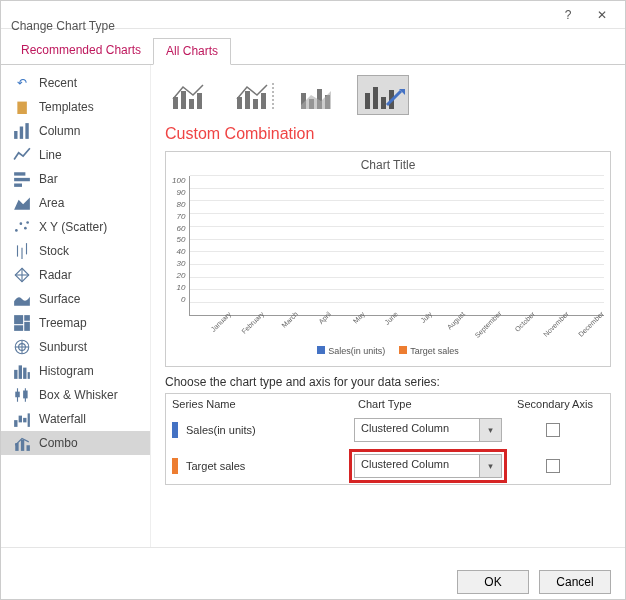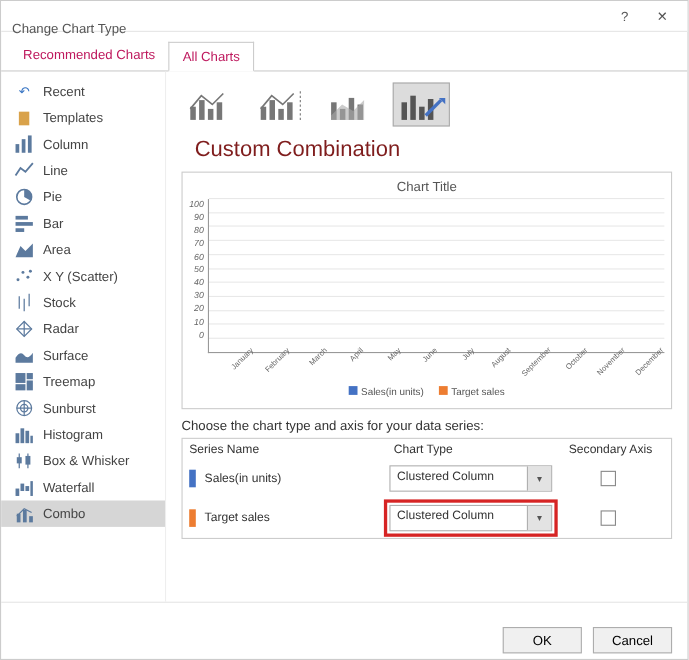--- a/index.html
+++ b/index.html
@@ -14,21 +14,21 @@
 .body { display: flex; height: 482px; }
 .sidebar { width: 150px; border-right: 1px solid #eee; padding-top: 6px; }
 .side-item { display: flex; align-items: center; gap: 8px; padding: 4px 8px 4px 12px; cursor: pointer; color: #444; }
 .side-item .icon { width: 18px; height: 16px; display: flex; align-items: center; justify-content: center; color: #5c7a9e; }
 .side-item.selected { background: #d6d6d6; }
 .main { flex: 1; padding: 10px 14px 6px 14px; overflow: hidden; }
 .subtype-row { display: flex; gap: 12px; margin-bottom: 10px; }
 .subtype { width: 52px; height: 40px; border: 1px solid transparent; display: flex; align-items: center; justify-content: center; cursor: pointer; }
 .subtype.selected { background: #dcdcdc; border: 1px solid #aaa; }
 .subtype svg { width: 44px; height: 32px; }
-.section-title { font-size: 20px; color: #7f1d1d; margin: 2px 12px 8px; }
+.section-title { font-size: 16px; color: #ef4444; margin: 2px 0 8px; }
 .chart-preview { border: 1px solid #ccc; padding: 6px 6px 10px; }
 .chart-title { text-align: center; font-size: 12px; color: #555; margin-bottom: 4px; }
 .chart-area { display: flex; height: 140px; font-style: italic; }
 .yaxis { display: flex; flex-direction: column; justify-content: space-between; font-size: 8px; color: #666; text-align: right; padding: 0 4px 12px 0; }
 .plot { flex: 1; position: relative; border-left: 1px solid #999; border-bottom: 1px solid #999; }
 .grid { position: absolute; left: 0; right: 0; top: 0; bottom: 12px; }
 .gridline { position: absolute; left: 0; right: 0; height: 1px; background: #e8e8e8; }
 .bars { position: absolute; left: 0; right: 0; top: 0; bottom: 12px; display: flex; align-items: flex-end; padding: 0 2px; }
 .bargroup { flex: 1; display: flex; align-items: flex-end; justify-content: center; gap: 1px; }
 .bar { width: 8px; }
@@ -97,29 +97,20 @@
         <span class="icon">
           <svg viewBox="0 0 16 16">
             <polyline points="1,12 5,6 9,9 15,2" fill="none" stroke="#5c7a9e" stroke-width="1.5"></polyline>
           </svg>
         </span>
         <span>Line</span>
       </div>
     <div class="side-item">
         <span class="icon">
           <svg viewBox="0 0 16 16">
-            <circle cx="8" cy="8" r="6" fill="none" stroke="#5c7a9e" stroke-width="1.3"></circle>
-            <path d="M8 8 L8 2 A6 6 0 0 1 13 11 Z" fill="#5c7a9e"></path>
-          </svg>
-        </span>
-        <span>Pie</span>
-      </div>
-    <div class="side-item">
-        <span class="icon">
-          <svg viewBox="0 0 16 16">
             <rect x="1" y="2" width="10" height="3" fill="#5c7a9e"></rect>
             <rect x="1" y="7" width="14" height="3" fill="#5c7a9e"></rect>
             <rect x="1" y="12" width="7" height="3" fill="#5c7a9e"></rect>
           </svg>
         </span>
         <span>Bar</span>
       </div>
     <div class="side-item">
         <span class="icon">
           <svg viewBox="0 0 16 16">

